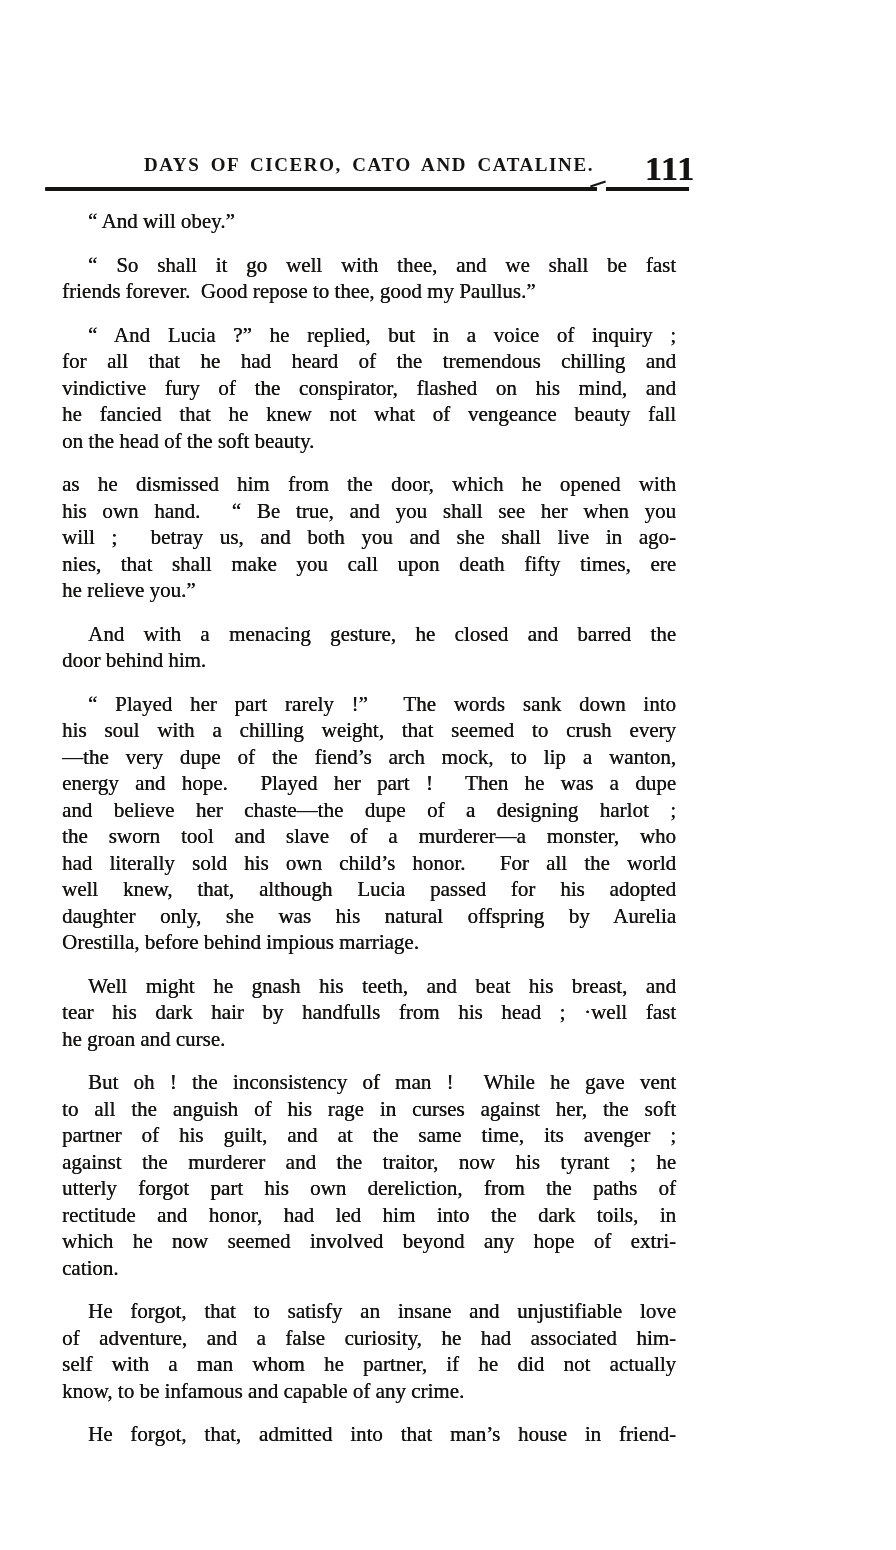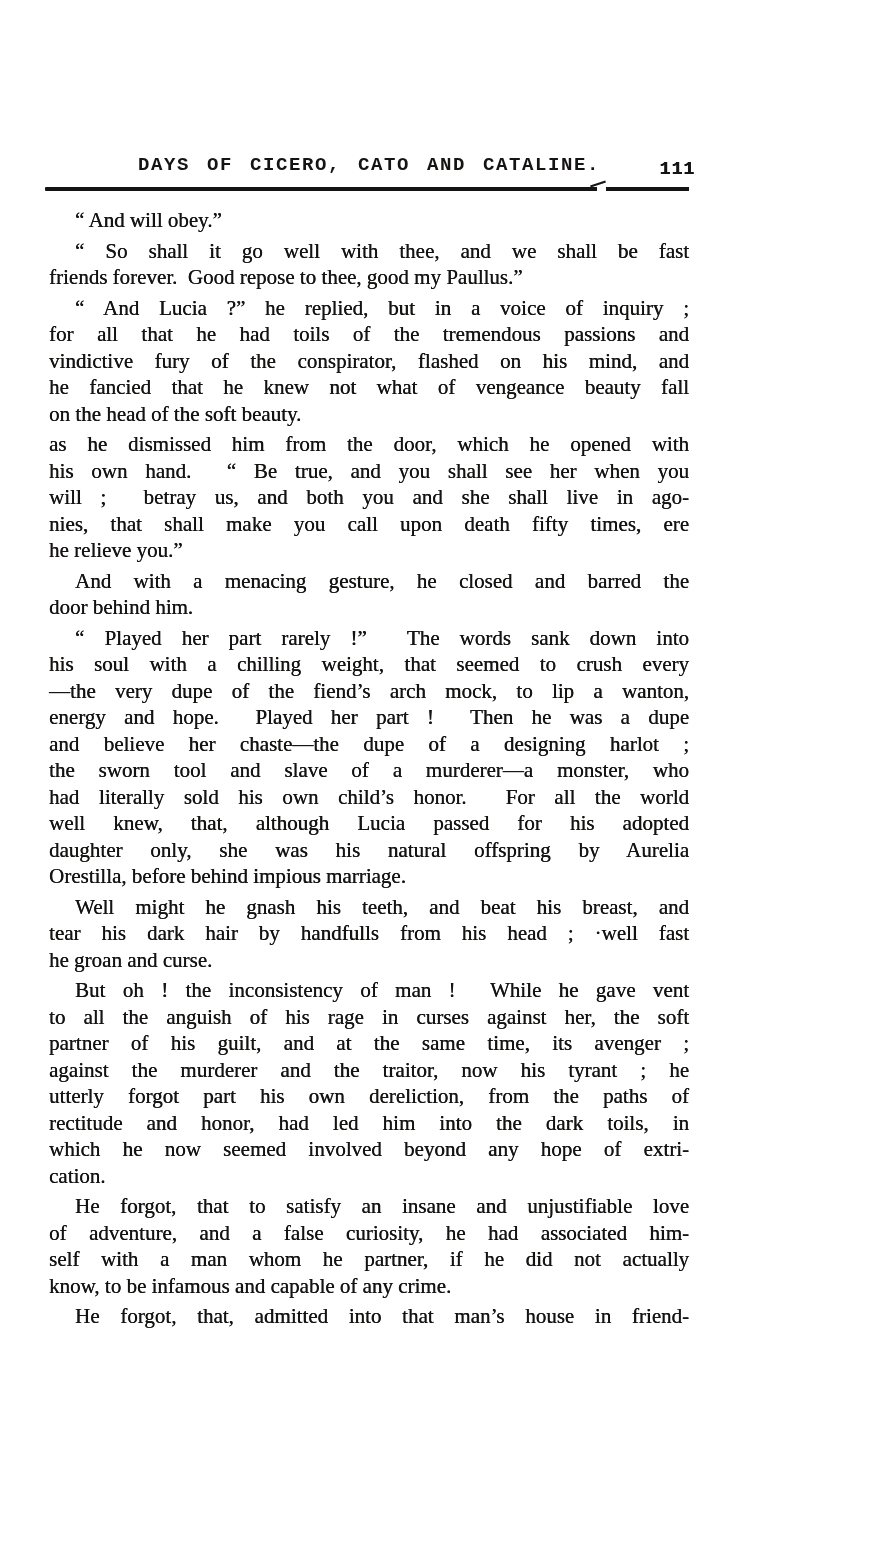--- a/index.html
+++ b/index.html
@@ -21,38 +21,37 @@
   }
   .text-block{
     position:absolute;
     left:45px;top:150px;
     width:648px;
   }
   
   .header{
     position:relative;
     height:30px;
-    font-family:Liberation Mono, monospace;
   }
   .running-title{
     position:absolute;
     left:0;right:0;
     text-align:center;
     font-weight:bold;
     font-size:19px;
     letter-spacing:1.6px;
     word-spacing:4px;
     line-height:30px;
     white-space:nowrap;
   }
   .page-number{
     position:absolute;
     right:-2px;bottom:-2px;
     font-weight:bold;
-    font-size:18px;
+    font-size:34px;
     letter-spacing:1px;
     line-height:26px;
     text-shadow:0.5px 0 currentColor;
   }
   .rule{
     position:relative;
     margin-top:7px;
     height:4px;
     background:linear-gradient(90deg,
       var(--ink) 0,var(--ink) 552px,
@@ -68,21 +67,21 @@
     border-top:2px solid var(--ink);
     transform:rotate(-18deg);
   }
   
   .body-text{
     margin-top:16px;
     font-size:21px;
     line-height:26.5px;
     text-shadow:0.3px 0 currentColor;
   }
-  .paragraph{margin:4px;}
+  .paragraph{margin:17px;}
   .line{
     text-align:justify;
     text-align-last:justify;
     white-space:nowrap; 
   }
   .line{white-space:normal;}
   .line.first{text-indent:26px;}
   .line.final{text-align-last:left;}
 </style>
 </head>
@@ -103,21 +102,21 @@
     <div class="body-text">
         <div class="paragraph">
           <div class="line first final">“ And will obey.”</div>
         </div>
         <div class="paragraph">
           <div class="line first">“ So shall it go  well  with  thee,  and  we  shall  be  fast</div>
           <div class="line final">friends forever.&nbsp; Good repose to thee, good my Paullus.”</div>
         </div>
         <div class="paragraph">
           <div class="line first">“ And Lucia ?”  he  replied,  but in  a  voice  of  inquiry ;</div>
-          <div class="line">for all that he had toils of  the  tremendous  passions  and</div>
+          <div class="line">for all that he had heard of  the  tremendous  chilling  and</div>
           <div class="line">vindictive fury of the conspirator, flashed on his mind, and</div>
           <div class="line">he fancied that he knew  not  what of vengeance  beauty fall</div>
           <div class="line final">on the head of the soft beauty.</div>
         </div>
         <div class="paragraph">
           <div class="line">as  he dismissed him from the door, which he opened with</div>
           <div class="line">his own hand.&nbsp; “ Be true, and you shall see her when you</div>
           <div class="line">will ;&nbsp; betray us, and  both  you and  she shall  live in ago-</div>
           <div class="line">nies, that shall make  you call  upon  death  fifty times, ere</div>
           <div class="line final">he relieve you.”</div>

